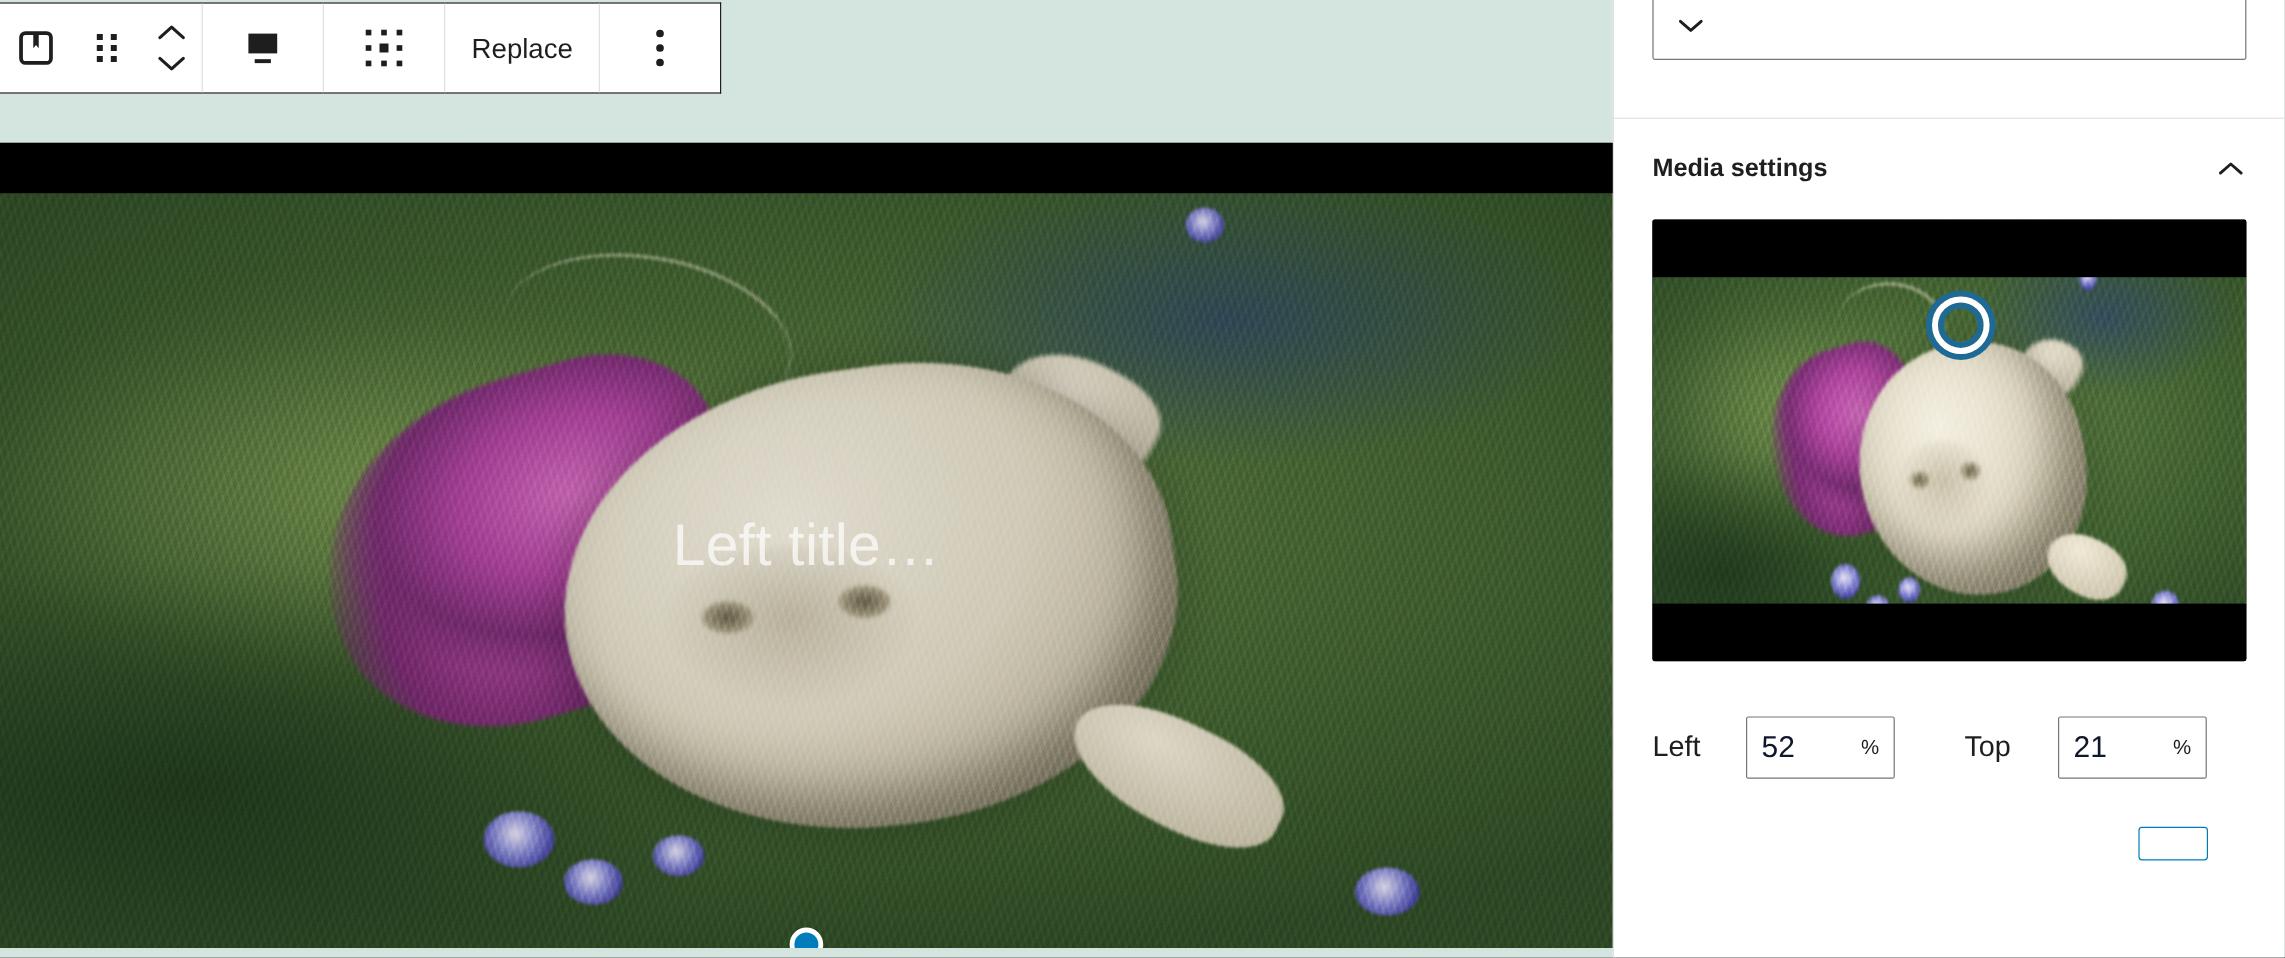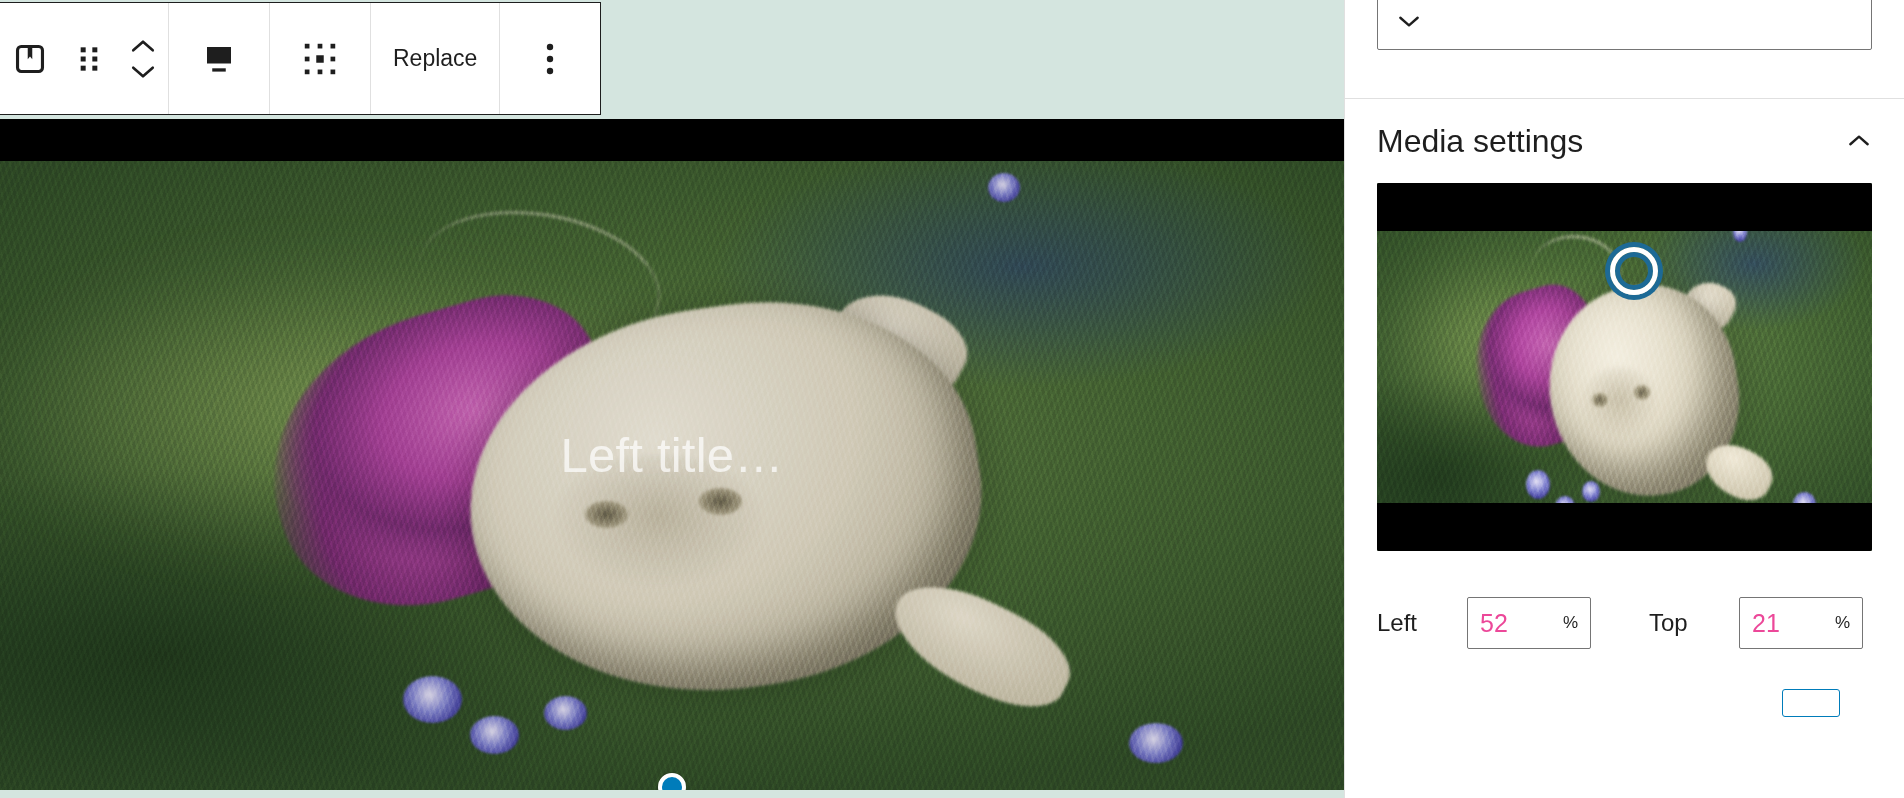--- a/index.html
+++ b/index.html
@@ -12,21 +12,21 @@
   .root{position:relative;width:1904px;height:798px;}
 
   
   .canvas{
     position:absolute;left:0;top:0;width:1344px;height:798px;
     background:#d4e5df;overflow:hidden;
   }
 
   
   .toolbar{
-    position:absolute;left:0;top:2px;height:113px;
+    position:absolute;left:0;top:2px;height:76px;
     display:flex;align-items:stretch;
     background:#fff;border:1px solid #1e1e1e;border-left:none;
     box-sizing:border-box;
   }
   .tb-group{display:flex;align-items:center;border-right:1px solid #e0e0e0;}
   .tb-group:last-child{border-right:none;}
   .tb-btn{
     width:59px;height:90px;display:flex;align-items:center;justify-content:center;
     background:transparent;border:none;cursor:pointer;padding:0;
   }
@@ -121,46 +121,46 @@
     font-size:24px;color:#1e1e1e;cursor:pointer;
   }
   .sb-select span.val{flex:1;}
   .sb-divider{height:1px;background:#e0e0e0;margin-top:48px;}
 
   .panel{padding:0 32px;}
   .panel-head{
     display:flex;align-items:center;justify-content:space-between;
     height:84px;cursor:pointer;
   }
-  .panel-title{font-size:32px;font-weight:normal;color:#1e1e1e;}
+  .panel-title{font-size:21px;font-weight:bold;color:#1e1e1e;}
   .field-label{font-size:24px;color:#1e1e1e;margin-top:14px;margin-bottom:14px;}
 
   .fp-picker{
     position:relative;width:100%;height:368px;background:#000;overflow:hidden;
     border-radius:2px;cursor:crosshair;
   }
   .fp-letter-top{position:absolute;left:0;top:0;width:100%;height:48px;background:#000;z-index:4;}
   .fp-letter-bot{position:absolute;left:0;bottom:0;width:100%;height:48px;background:#000;z-index:4;}
   .fp-dot{
     position:absolute;width:48px;height:48px;border-radius:50%;
     transform:translate(-50%,-50%);z-index:7;
     border:5px solid #fff;box-sizing:border-box;
     box-shadow:0 0 0 5px #1d6a96, inset 0 0 0 5px #1d6a96;
     background:transparent;cursor:grab;
   }
 
   .fp-row{display:flex;align-items:center;margin-top:46px;}
-  .fp-cell{display:flex;align-items:center;gap:12px;}
+  .fp-cell{display:flex;align-items:center;}
   .fp-cell .lbl{font-size:24px;color:#1e1e1e;width:78px;}
   .num-input{
     width:124px;height:52px;box-sizing:border-box;
     border:1px solid #757575;border-radius:2px;background:#fff;
     display:flex;align-items:center;padding:0 12px;
   }
-  .num-input .num{flex:1;font-size:25px;color:#ec4899;}
+  .num-input .num{flex:1;font-size:25px;color:#0f172a;}
   .num-input .unit{font-size:17px;color:#1e1e1e;}
   .fp-gap{width:58px;}
 
   .sb-footer{margin-top:40px;display:flex;justify-content:flex-end;padding:0 32px;}
   .ghost-btn{
     border:1px solid #007cba;border-radius:3px;background:#fff;
     color:#007cba;font-size:23px;padding:13px 28px;cursor:pointer;
     font-family:"Liberation Sans", sans-serif;
   }
 </style>

